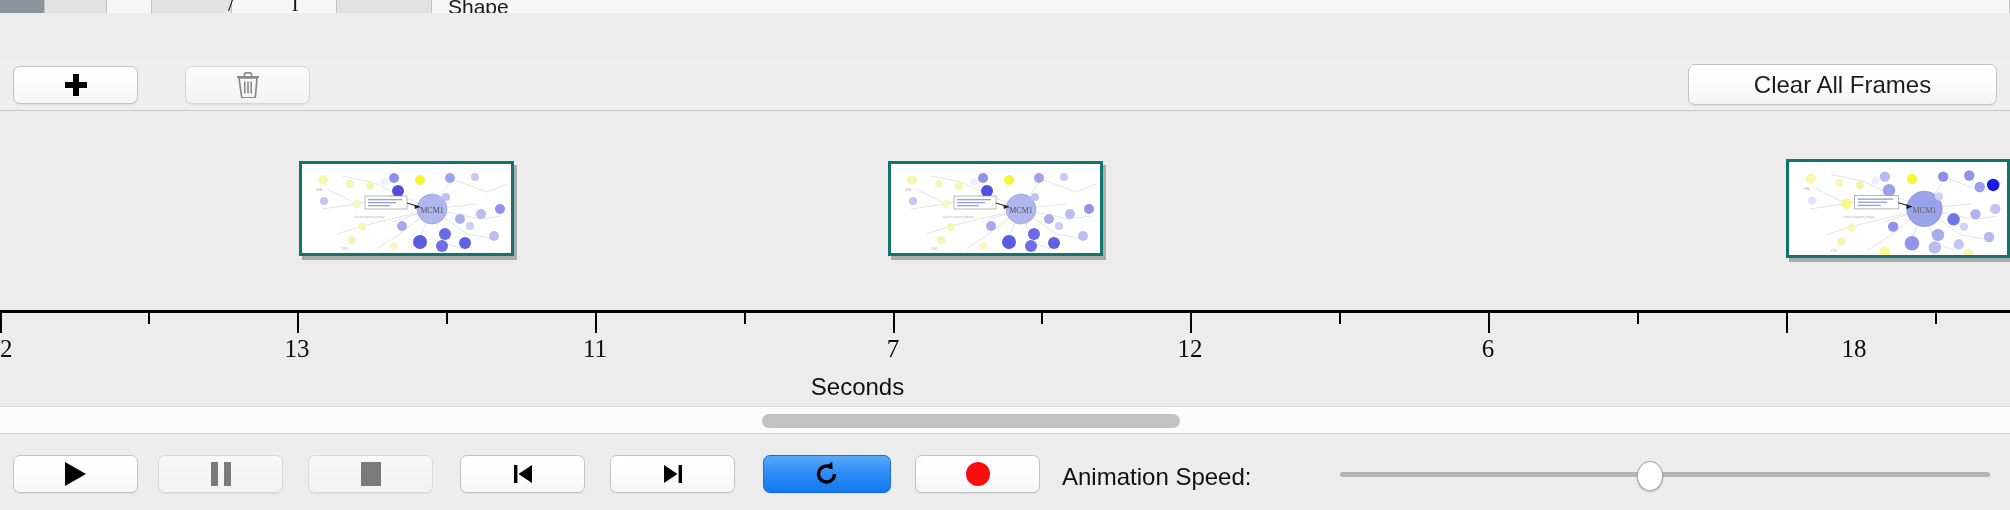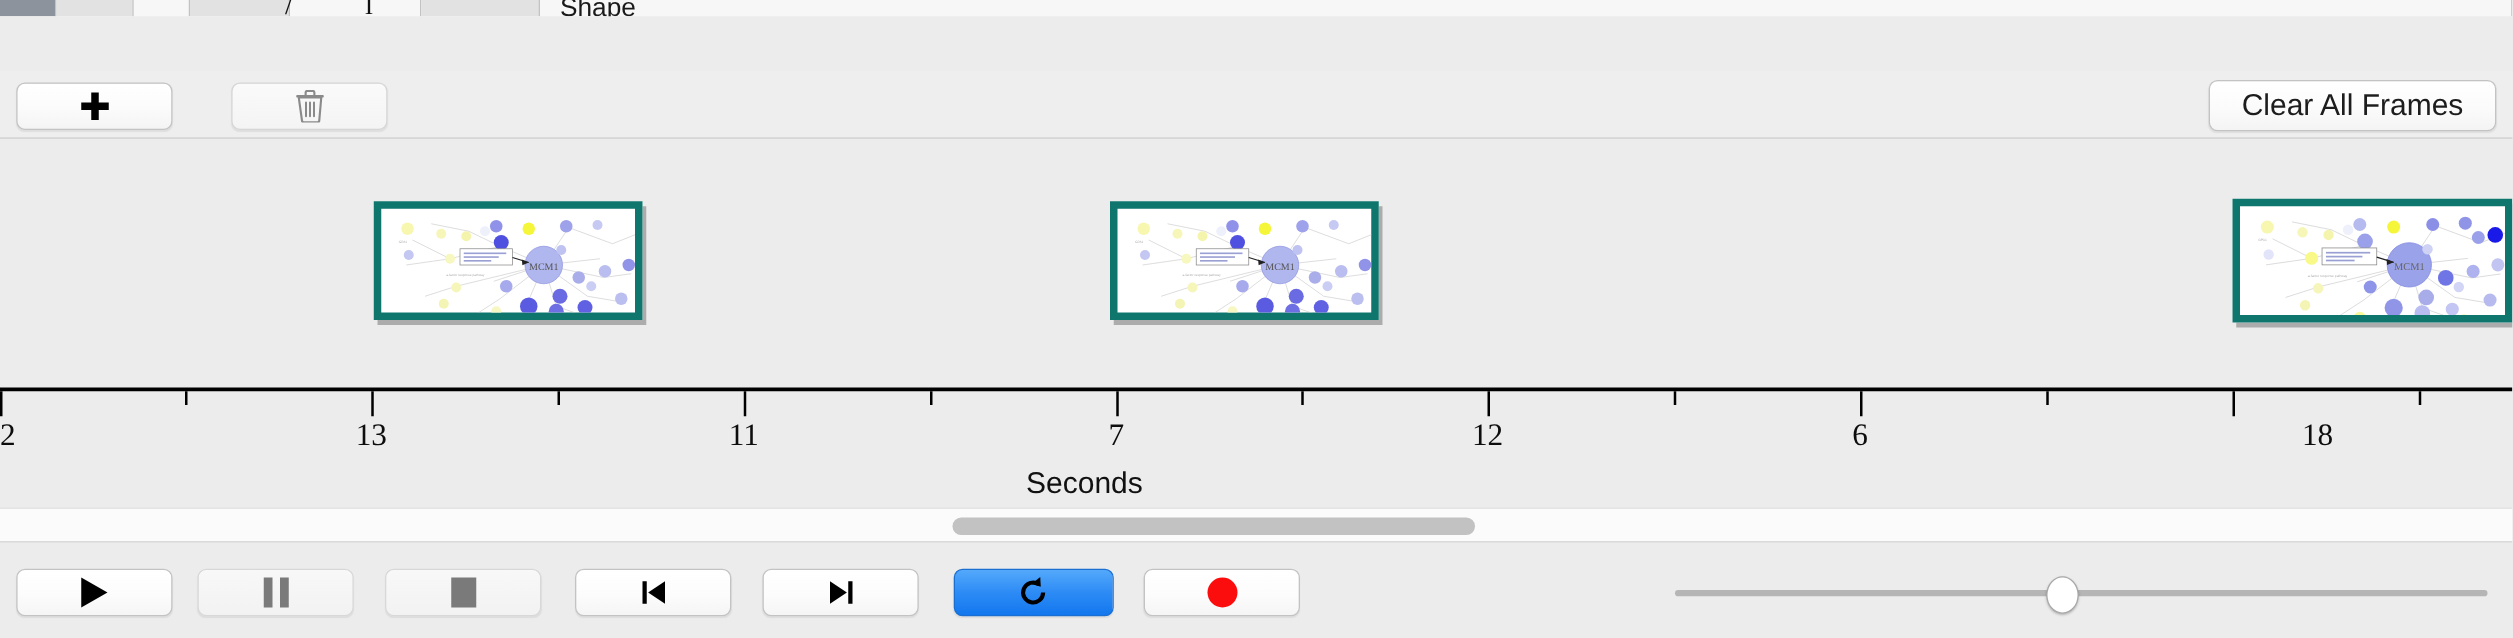--- a/index.html
+++ b/index.html
@@ -102,21 +102,21 @@
     justify-content: center;
     cursor: default;
   }
   .btn.disabled {
     background: linear-gradient(to bottom, #fafafa 0%, #f4f4f4 100%);
     border-color: #d6d6d6;
   }
   .btn-add  { top: 9px; left: 13px;  width: 125px; height: 38px; }
   .btn-del  { top: 9px; left: 185px; width: 125px; height: 38px; }
   .btn-clear{
-    top: 7px; right: 13px; width: 230px; height: 41px;
+    top: 7px; right: 13px; width: 309px; height: 41px;
     font-size: 24px; color: #1d1d1d;
   }
 
   .plus-icon {
     position: relative;
     width: 22px; height: 22px;
   }
   .plus-icon:before, .plus-icon:after {
     content: ""; position: absolute; background: #000;
   }
@@ -130,21 +130,21 @@
     position: absolute;
     top: 111px; left: 0;
     width: 2010px; height: 295px;
     background: #ececec;
     overflow: hidden;
   }
 
   .frame {
     position: absolute;
     background: #ffffff;
-    border: 6px solid #0f766e;
+    border: 3px solid #0f766e;
     box-shadow: 3px 4px 0 rgba(120,120,120,0.55);
     overflow: hidden;
   }
 
   .axis-line {
     position: absolute;
     left: 0; top: 199px;
     width: 2010px; height: 3px;
     background: #000;
   }
@@ -160,21 +160,21 @@
     top: 224px;
     font-size: 25px;
     color: #0d0d0d;
     font-family: "Liberation Serif", serif;
     transform: translateX(-50%);
     white-space: nowrap;
   }
   .axis-title {
     position: absolute;
     top: 262px;
-    left: 14px; width: 1707px;
+    left: 4px; width: 1707px;
     text-align: center;
     font-size: 24px;
     color: #111;
     font-family: "Liberation Sans", sans-serif;
   }
 
   
   .hscroll {
     position: absolute;
     top: 406px; left: 0;
@@ -525,18 +525,19 @@
       <svg width="28" height="28" viewBox="0 0 28 28">
         <path d="M21.5 14 a8 8 0 1 1 -3.4 -6.55" fill="none" stroke="#000" stroke-width="3.3" stroke-linecap="butt"></path>
         <path d="M19.2 1.5 L19.6 9.3 L12.2 7.2 Z" fill="#000"></path>
       </svg>
     </div>
 
     <div class="pbtn" style="left:915px; width:125px;">
       <span class="ico-record"></span>
     </div>
 
+    <div class="speed-label" style="left:1062px;">Animation Speed:</div>
 
     <div class="slider-track" style="left:1340px; width:650px;"></div>
     <div class="slider-thumb" style="left:1637px;"></div>
   </div>
 
 </div>
 
 </body></html>

